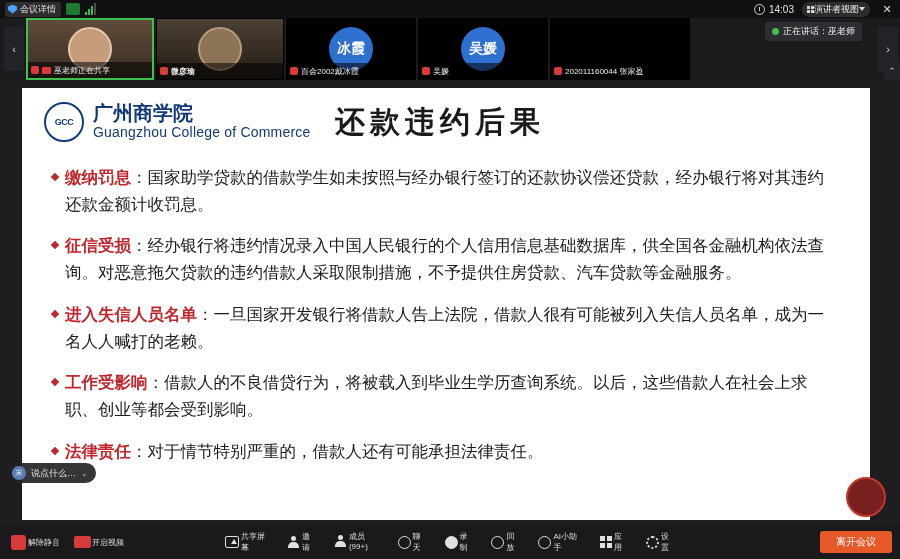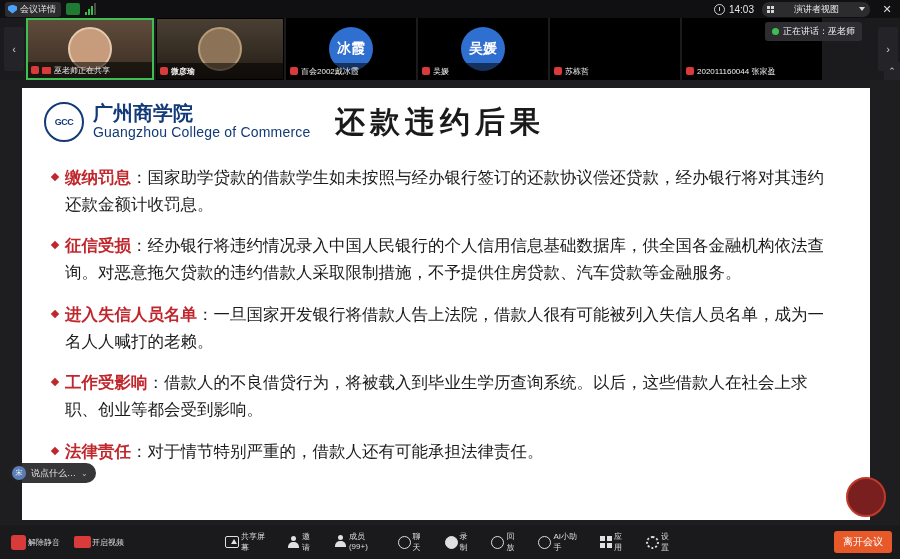--- a/index.html
+++ b/index.html
@@ -53,21 +53,21 @@
   .clockwrap { display: flex; align-items: center; gap: 4px; font-size: 10px; color: #e6e6e6; }
   .clock-ico {
     width: 11px; height: 11px; border: 1px solid #cfcfcf; border-radius: 50%;
     position: relative;
   }
   .clock-ico::after {
     content: ""; position: absolute; left: 4px; top: 2px;
     width: 1px; height: 4px; background: #cfcfcf;
   }
   .viewmode {
-    display: flex; align-items: center; gap: 20px;
+    display: flex; align-items: center; gap: 0;
     background: #2c2c2e; border-radius: 7px; padding: 1px 5px;
     font-size: 9px; color: #e8e8e8;
   }
   .grid-ico { display: grid; grid-template-columns: 3px 3px; grid-gap: 1px; }
   .grid-ico span { width: 3px; height: 3px; background: #d5d5d5; }
   .caret-down {
     width: 0; height: 0; border-left: 3px solid transparent;
     border-right: 3px solid transparent; border-top: 4px solid #d8d8d8;
   }
   .win-close {
@@ -202,21 +202,21 @@
     width: 17px; height: 15px; display: flex; align-items: center; justify-content: center;
     color: #e4e4e4;
   }
   .tb-center {
     position: absolute; left: 50%; transform: translateX(-50%);
     display: flex; align-items: flex-start; gap: 17px;
   }
   .tb-right { margin-left: auto; padding-right: 8px; }
   .join-btn {
     background: #e8592a; color: #fff; font-size: 10px;
-    border-radius: 3px; padding: 4px 9px; border: none;
+    border-radius: 3px; padding: 4px 16px; border: none;
   }
   .mic-red {
     width: 15px; height: 15px; background: #d93b3b; border-radius: 3px;
   }
   .cam-red {
     width: 17px; height: 12px; background: #d93b3b; border-radius: 2px;
   }
   .person {
     width: 13px; height: 13px; position: relative;
   }
@@ -317,26 +317,20 @@
       </div>
 
       <div class="tile" style="max-width:130px;">
         <div class="av" style="background:#2f6fd0;">吴媛</div>
         <div class="namebar">
           <span class="mic-off"></span>
           <span>吴媛</span>
         </div>
       </div>
 
-      <div class="tile" style="max-width:130px;">
-        <div class="namebar">
-          <span class="mic-off"></span>
-          <span>苏栋哲</span>
-        </div>
-      </div>
 
       <div class="tile" style="max-width:140px;">
         <div class="namebar">
           <span class="mic-off"></span>
           <span>202011160044 张家盈</span>
         </div>
       </div>
     </div>
     <div class="tooltip-speaking">
       <span class="dotg"></span>

